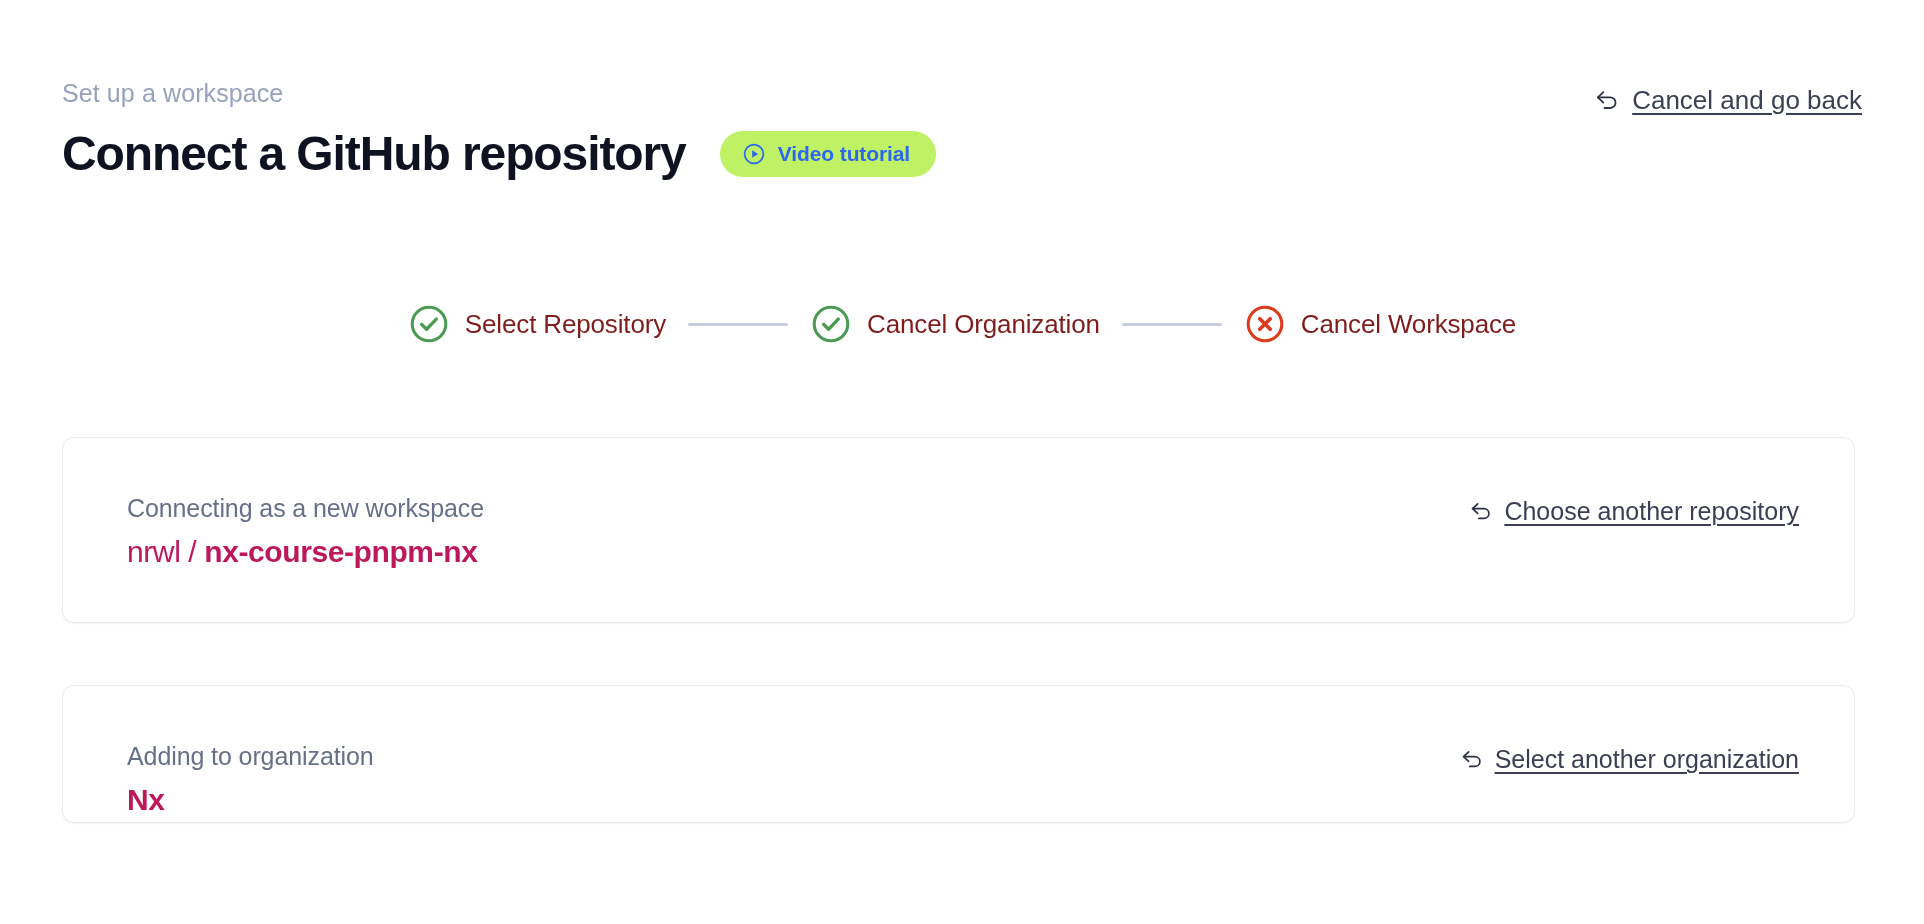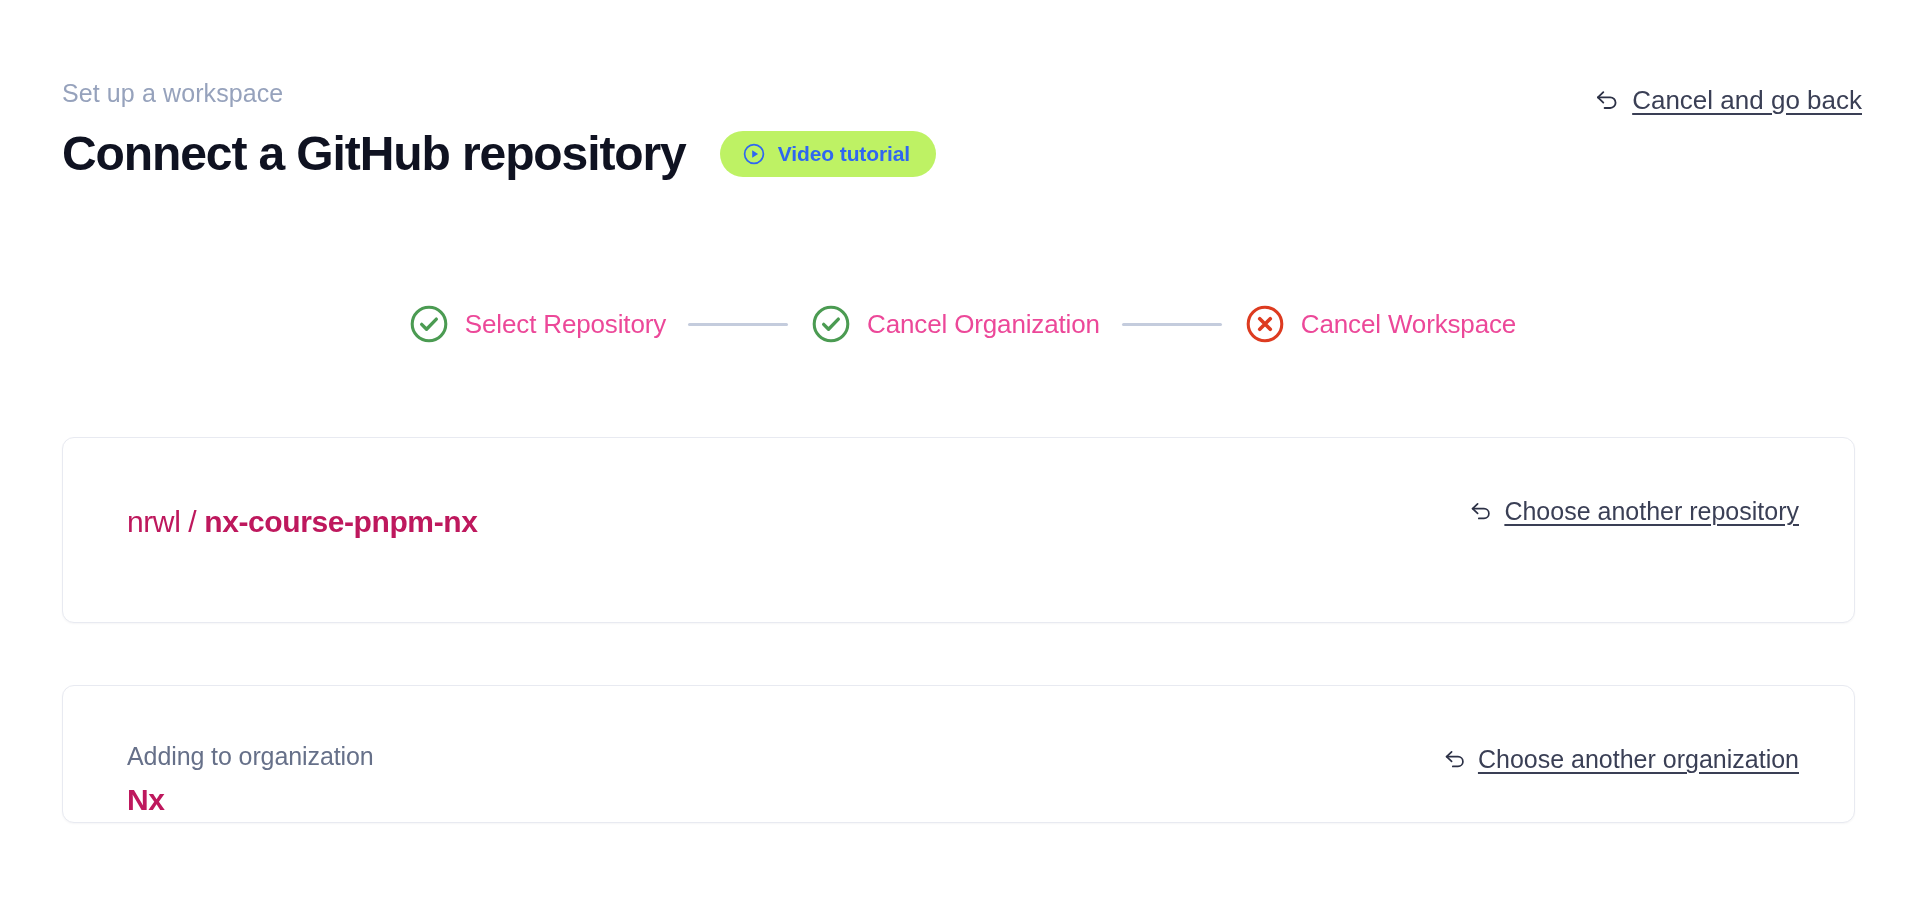--- a/index.html
+++ b/index.html
@@ -114,21 +114,21 @@
     display: flex;
     align-items: center;
     gap: 15px;
   }
 
   .step-icon { display: block; width: 42px; height: 42px; flex: none; }
 
   .step-label {
     font-size: 26px;
     line-height: 32px;
-    color: #ec4899;
+    color: #7f1d1d;
     font-weight: 400;
     white-space: nowrap;
     letter-spacing: -0.15px;
   }
 
   .step-connector {
     width: 100px;
     height: 3px;
     background: #c4ccdd;
     margin: 0 22px;
@@ -268,20 +268,21 @@
         </svg>
       </span>
       <span class="step-label">Cancel Workspace</span>
     </div>
 
   </div>
 
   <section class="card" id="card-repository">
     <div class="card-inner">
       <div class="card-body">
+        <div class="card-caption">Connecting as a new workspace</div>
         <div class="card-value">
           <span class="owner">nrwl</span><span class="sep"> / </span><span>nx-course-pnpm-nx</span>
         </div>
       </div>
       <a class="card-link" href="#">
         <span>
           <svg class="uturn-icon" viewBox="0 0 24 24" fill="none" aria-hidden="true">
             <path d="M8.6 4.8 L3.6 9.6 L8.6 14.4" stroke="#2c3146" stroke-width="1.7" stroke-linecap="round" stroke-linejoin="round"></path>
             <path d="M3.6 9.6 H15.0 a4.9 4.9 0 0 1 0 9.8 H9.8" stroke="#2c3146" stroke-width="1.7" stroke-linecap="round" stroke-linejoin="round"></path>
           </svg>
@@ -297,18 +298,18 @@
         <div class="card-caption">Adding to organization</div>
         <div class="card-value">Nx</div>
       </div>
       <a class="card-link" href="#">
         <span>
           <svg class="uturn-icon" viewBox="0 0 24 24" fill="none" aria-hidden="true">
             <path d="M8.6 4.8 L3.6 9.6 L8.6 14.4" stroke="#2c3146" stroke-width="1.7" stroke-linecap="round" stroke-linejoin="round"></path>
             <path d="M3.6 9.6 H15.0 a4.9 4.9 0 0 1 0 9.8 H9.8" stroke="#2c3146" stroke-width="1.7" stroke-linecap="round" stroke-linejoin="round"></path>
           </svg>
         </span>
-        <span class="card-link-text">Choose another organization</span>
+        <span class="card-link-text">Select another organization</span>
       </a>
     </div>
   </section>
 
 </div>
 
 </body></html>

